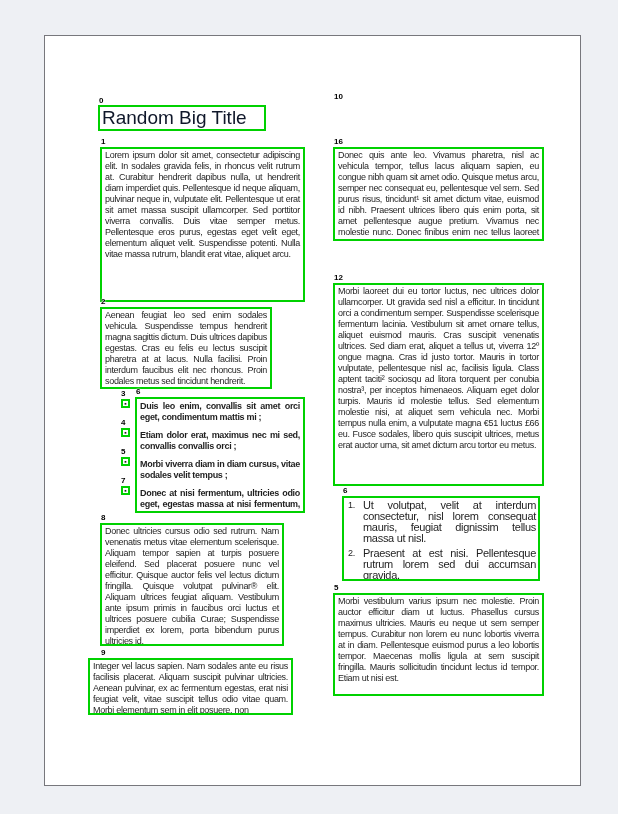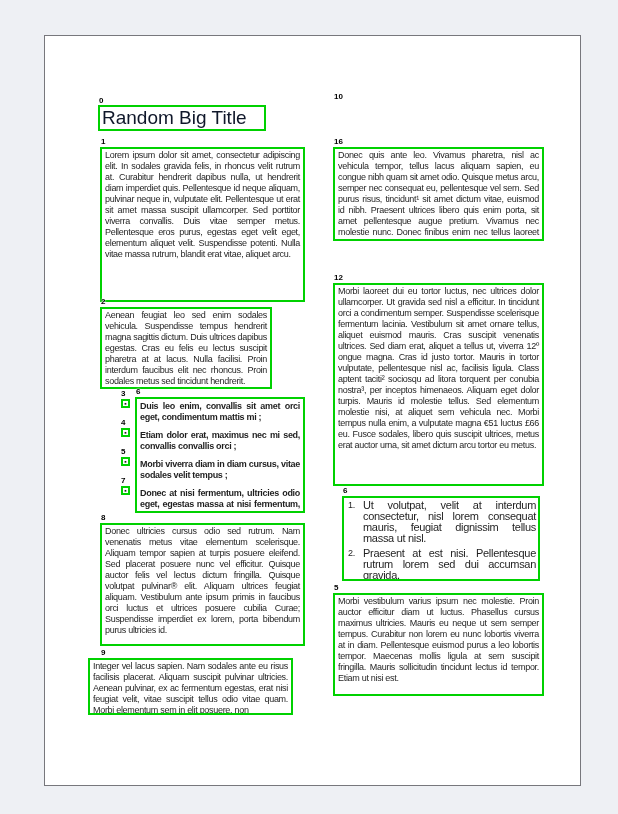--- a/index.html
+++ b/index.html
@@ -62,21 +62,21 @@
 
     <span class="blabel" style="left:91px;top:352px">6</span>
     <div class="gbox blist" style="left:90px;top:361px;width:170px;height:116px">
       <div class="ptext bitem" style="padding:0">Duis leo enim, convallis sit amet orci eget, condimentum mattis mi ;</div>
       <div class="ptext bitem" style="padding:0">Etiam dolor erat, maximus nec mi sed, convallis convallis orci ;</div>
       <div class="ptext bitem" style="padding:0">Morbi viverra diam in diam cursus, vitae sodales velit tempus ;</div>
       <div class="ptext bitem" style="padding:0">Donec at nisi fermentum, ultricies odio eget, egestas massa at nisi fermentum, ultricies odio eget, egestas massa.</div>
     </div>
 
     <span class="blabel" style="left:56px;top:478px">8</span>
-    <div class="gbox" style="left:55px;top:487px;width:205px;height:123px">
+    <div class="gbox" style="left:55px;top:487px;width:184px;height:123px">
       <div class="ptext">Donec ultricies cursus odio sed rutrum. Nam venenatis metus vitae elementum scelerisque. Aliquam tempor sapien at turpis posuere eleifend. Sed placerat posuere nunc vel efficitur. Quisque auctor felis vel lectus dictum fringilla. Quisque volutpat pulvinar® elit. Aliquam ultrices feugiat aliquam. Vestibulum ante ipsum primis in faucibus orci luctus et ultrices posuere cubilia Curae; Suspendisse imperdiet ex lorem, porta bibendum purus ultricies id.</div>
     </div>
 
     <span class="blabel" style="left:56px;top:613px">9</span>
     <div class="gbox" style="left:43px;top:622px;width:205px;height:57px">
       <div class="ptext">Integer vel lacus sapien. Nam sodales ante eu risus facilisis placerat. Aliquam suscipit pulvinar ultricies. Aenean pulvinar, ex ac fermentum egestas, erat nisi feugiat velit, vitae suscipit tellus odio vitae quam. Morbi elementum sem in elit posuere, non</div>
     </div>
 
     <span class="blabel" style="left:289px;top:57px">10</span>
 

